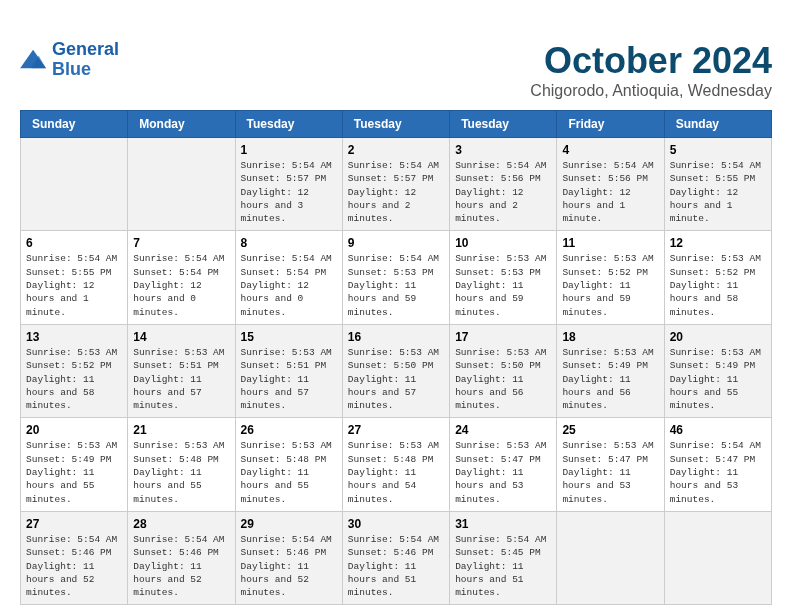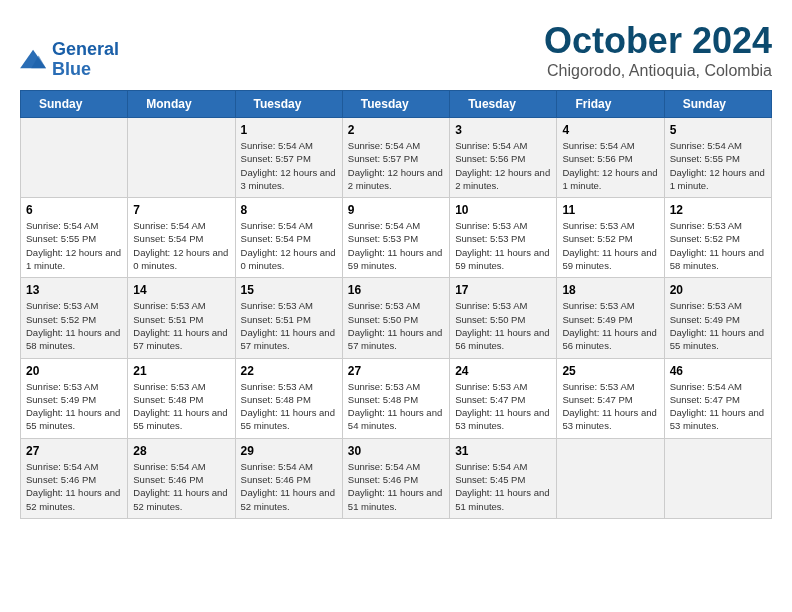--- a/index.html
+++ b/index.html
@@ -5,23 +5,24 @@
     * { box-sizing: border-box; margin: 0; padding: 0; }
     body {
       font-family: Arial, sans-serif;
       background: #fff;
       width: 792px;
       min-height: 612px;
       padding: 20px;
     }
     .header {
       display: flex;
-      align-items: flex-end;
+      align-items: flex-start;
       justify-content: space-between;
       margin-bottom: 10px;
+      margin-top: 20px;
     }
     .logo {
       display: flex;
       align-items: center;
       gap: 4px;
     }
     .logo-text {
       font-size: 18px;
       font-weight: bold;
       color: #333;
@@ -48,21 +49,21 @@
     }
     table {
       width: 100%;
       border-collapse: collapse;
       font-size: 10.5px;
     }
     thead tr th {
       background-color: #2a6db5;
       color: #fff;
       text-align: left;
-      padding: 6px 18px;
+      padding: 6px 11px;
       font-size: 12px;
       font-weight: bold;
       border: 1px solid #1e5a9a;
     }
     tbody tr td {
       vertical-align: top;
       border: 1px solid #ccc;
       padding: 5px 5px;
       width: 14.28%;
       min-height: 80px;
@@ -76,39 +77,40 @@
     .day-num {
       font-weight: bold;
       font-size: 12px;
       margin-bottom: 2px;
       color: #000;
     }
     .day-info {
       font-size: 9.5px;
       color: #333;
       line-height: 1.4;
+      font-family: Liberation Mono, monospace;
     }
   </style>
 </head>
 <body>
 
 <div class="header">
   <div class="logo">
     <svg class="logo-icon" viewBox="0 0 30 26" xmlns="http://www.w3.org/2000/svg">
       <polygon points="14,2 28,22 0,22" fill="#2a6db5"></polygon>
       <polygon points="20,8 28,22 12,22" fill="#1a5fa8" opacity="0.6"></polygon>
     </svg>
     <div class="logo-text">
       <div><span>General</span></div>
       <div style="color:#2a6db5;">Blue</div>
     </div>
   </div>
   <div class="title-block">
     <div class="month-title">October 2024</div>
-    <div class="location-title">Chigorodo, Antioquia, Colombia</div>
+    <div class="location-title">Chigorodo, Antioquia, Wednesday</div>
   </div>
 </div>
 
 <table>
   <thead>
     <tr>
     <th>Sunday</th>
         <th>Monday</th>
         <th>Tuesday</th>
         <th>Tuesday</th>
@@ -205,21 +207,21 @@
       <tr>
         <td>
           <div class="day-num">20</div>
           <div class="day-info">Sunrise: 5:53 AM<br>Sunset: 5:49 PM<br>Daylight: 11 hours and 55 minutes.</div>
         </td>
         <td>
           <div class="day-num">21</div>
           <div class="day-info">Sunrise: 5:53 AM<br>Sunset: 5:48 PM<br>Daylight: 11 hours and 55 minutes.</div>
         </td>
         <td>
-          <div class="day-num">22</div>
+          <div class="day-num">26</div>
           <div class="day-info">Sunrise: 5:53 AM<br>Sunset: 5:48 PM<br>Daylight: 11 hours and 55 minutes.</div>
         </td>
         <td>
           <div class="day-num">27</div>
           <div class="day-info">Sunrise: 5:53 AM<br>Sunset: 5:48 PM<br>Daylight: 11 hours and 54 minutes.</div>
         </td>
         <td>
           <div class="day-num">24</div>
           <div class="day-info">Sunrise: 5:53 AM<br>Sunset: 5:47 PM<br>Daylight: 11 hours and 53 minutes.</div>
         </td>

